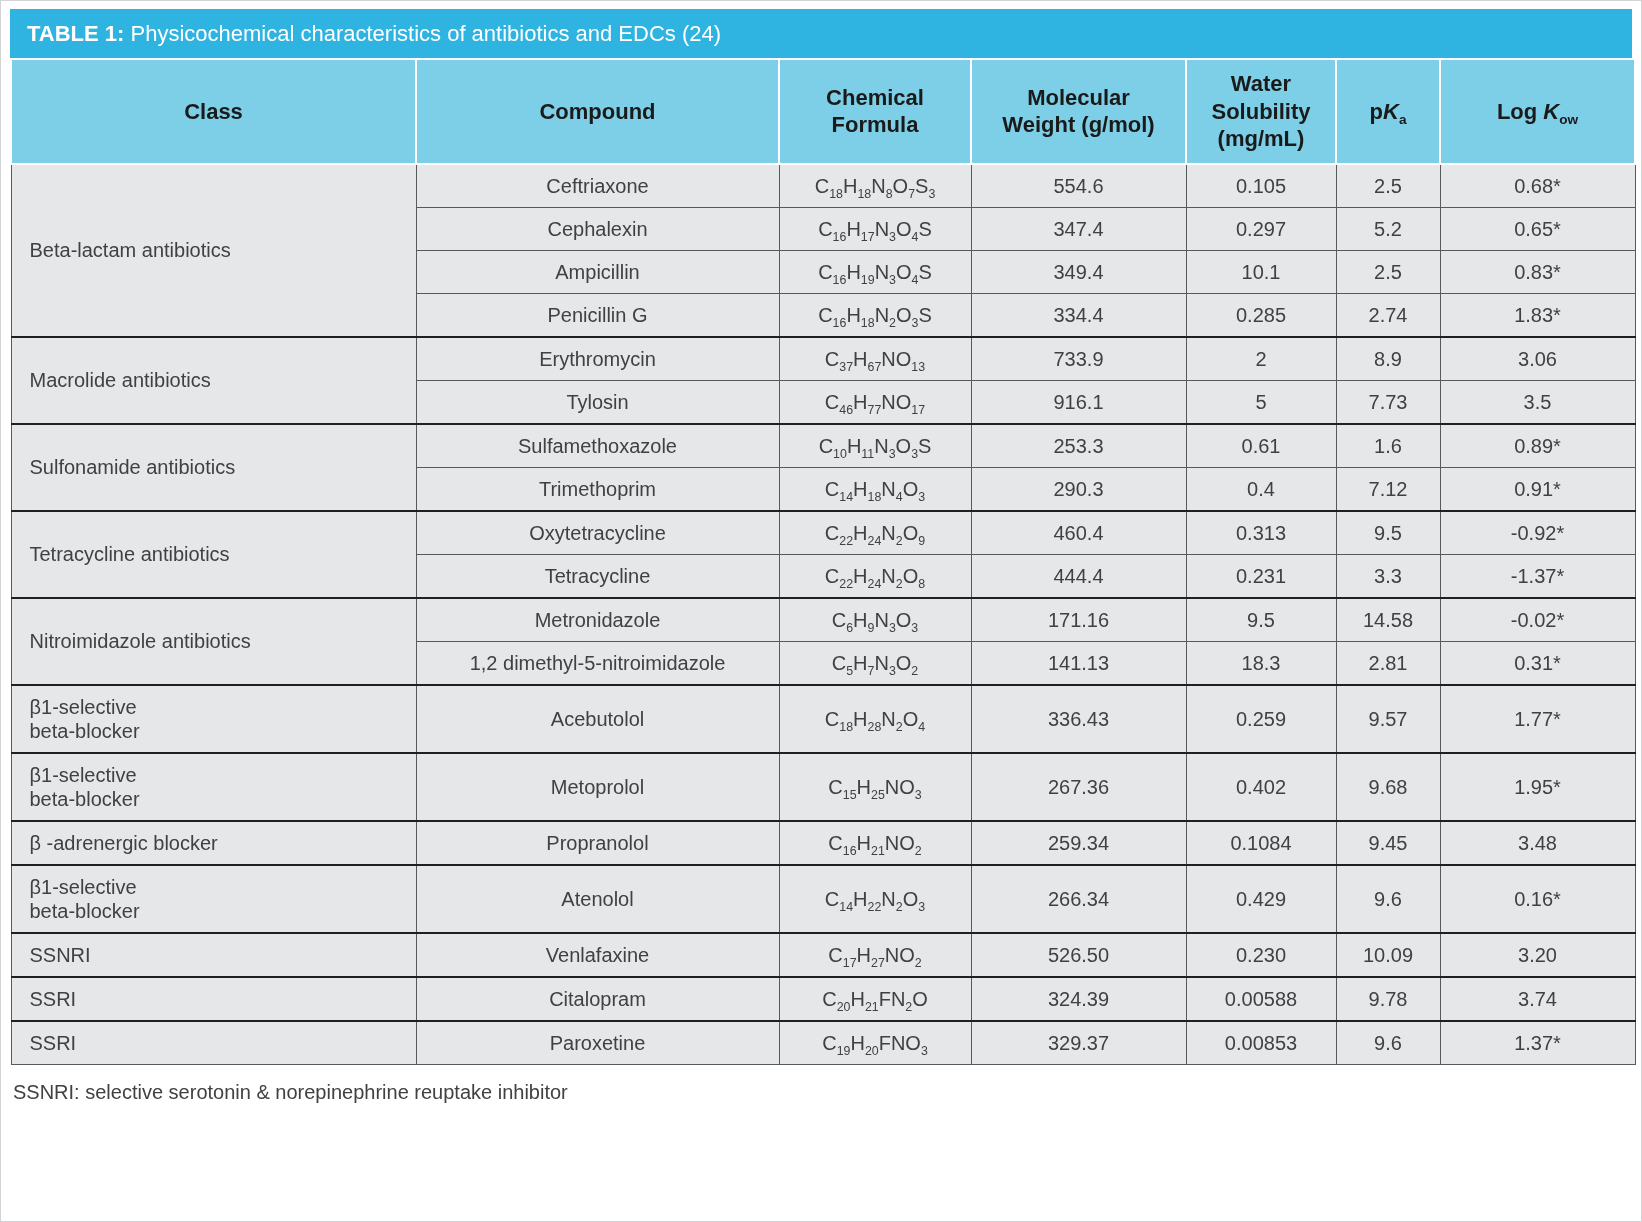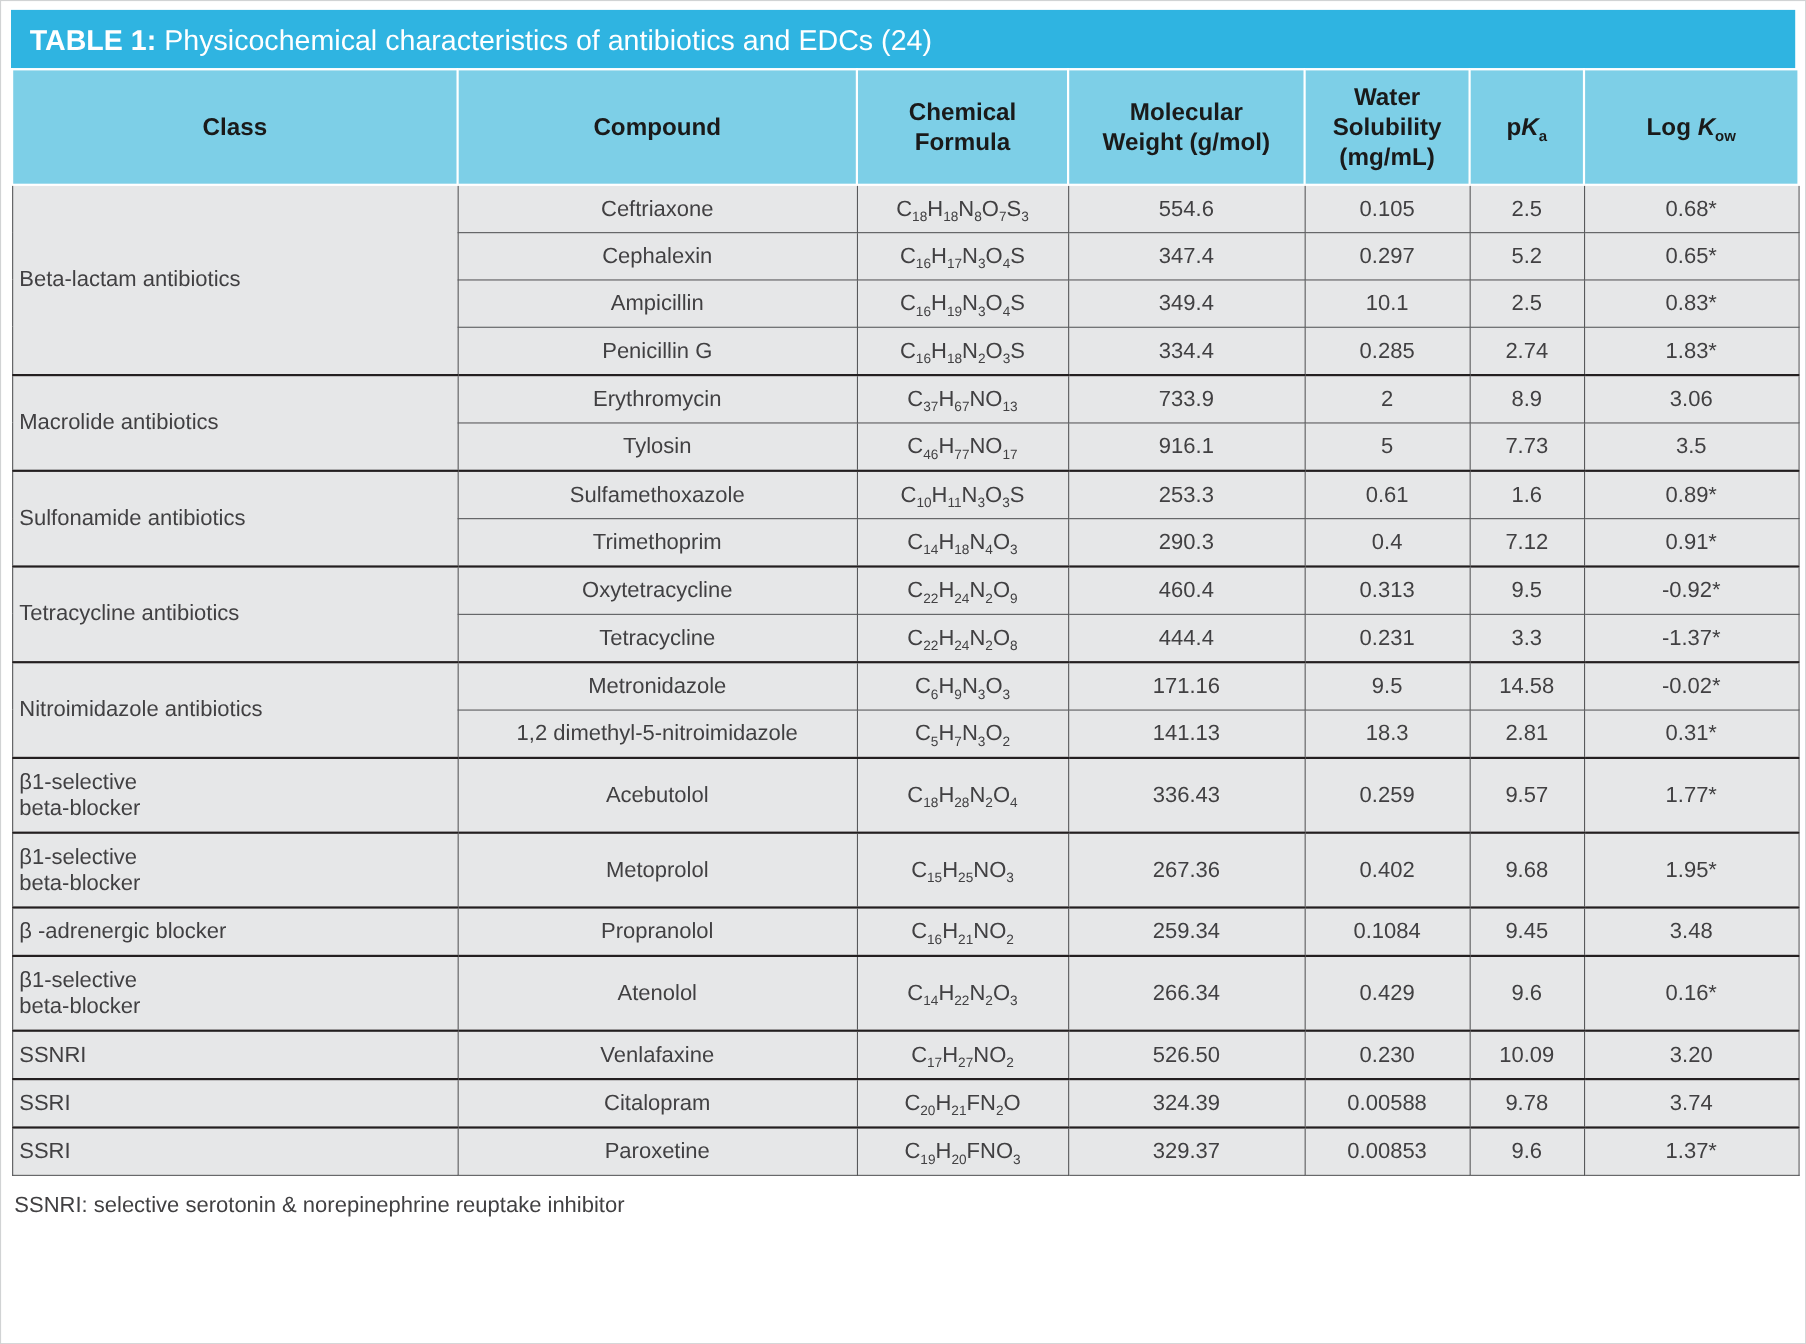--- a/index.html
+++ b/index.html
@@ -12,21 +12,21 @@
   }
   .page {
     width: 1642px; height: 1222px;
     border: 1px solid #d1d3d4;
     padding: 8px 9px;
     background: #ffffff;
   }
   .title-bar {
     background: #2fb4e1;
     color: #ffffff;
-    font-size: 26px;
+    font-size: 22px;
     line-height: 1.0;
     padding: 14px 17px 13px 17px;
   }
   .title-label { font-weight: bold; }
   table {
     border-collapse: collapse;
     table-layout: fixed;
     width: 1624px;
   }
   thead th {
@@ -47,21 +47,21 @@
     font-size: 20px;
     text-align: center;
     vertical-align: middle;
     padding: 9px 8px;
     line-height: 1.2;
     color: #414042;
   }
   tbody tr.group-start td { border-top: 2px solid #231f20; }
   tbody td.class-cell {
     text-align: left;
-    padding-left: 6px;
+    padding-left: 18px;
     white-space: pre-line;
   }
   sub { font-size: 0.62em; line-height: 0; }
   .footnotes { padding: 12px 3px 0 3px; }
   .footnote {
     font-size: 20px;
     line-height: 1.55;
     color: #414042;
   }
 </style>

